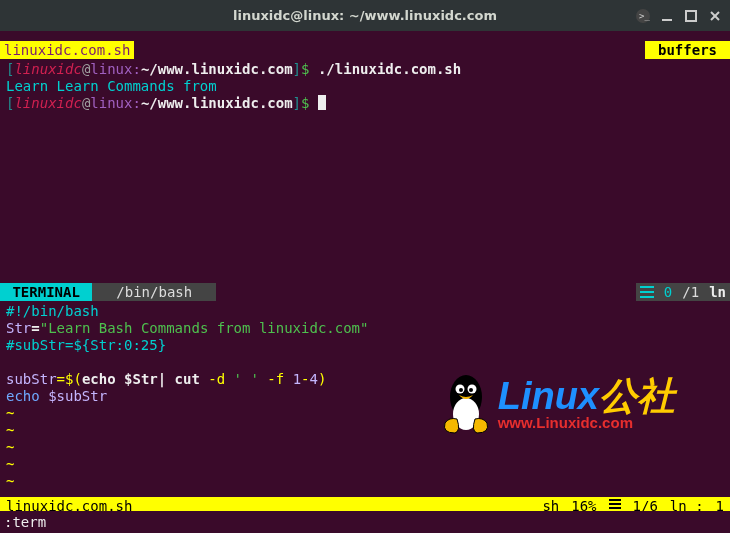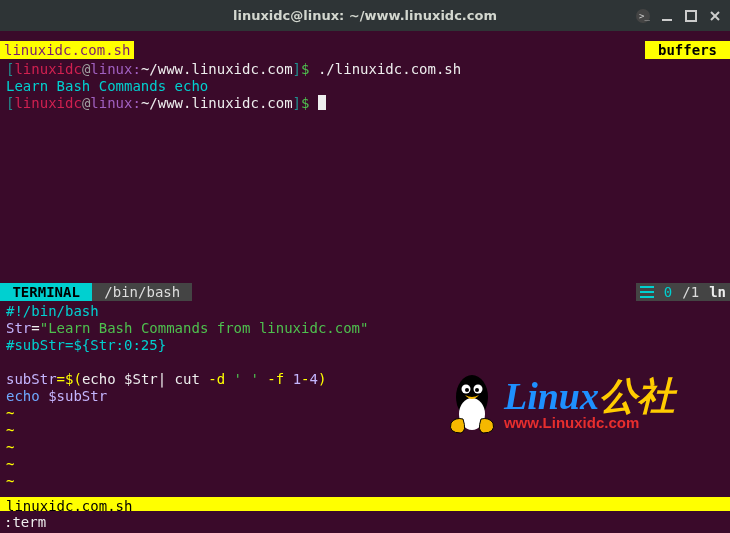--- a/index.html
+++ b/index.html
@@ -65,39 +65,39 @@
     height: 18px;
     display:flex;
     align-items:stretch;
     background: #3a0a2a;
     font-size:14px;
   }
   .tab-active {
     background: #00d0d0; color:#000; font-weight:bold;
     padding:0 4px; display:flex; align-items:center;
   }
-  .tab-path { background:#444; color:#ddd; padding:0 12px; display:flex; align-items:center; }
+  .tab-path { background:#444; color:#ddd; padding:0 24px; display:flex; align-items:center; }
   .tabline-right {
     margin-left:auto; background:#444; color:#ddd;
     display:flex; align-items:center; padding:0 4px; gap:10px;
   }
   .hamb { fill:#00d0d0; }
 
   .bottom-pane { position:relative; height: 200px;}
 
   .logo {
     position:absolute;
     right: 55px; top: 70px;
     display:flex; align-items:center;
     gap: 4px;
     pointer-events:none;
   }
   .logo-text { display:flex; flex-direction:column; line-height:1; }
   .logo-main {
-    font-family: Liberation Serif, serif;
+    font-family: Liberation Sans, sans-serif;
     font-size: 38px; font-weight:bold; font-style:italic;
   }
   .logo-l { color:#1e90ff; }
   .logo-cn { color:#ffcc00; }
   .logo-sub { color:#e62e2e; font-family:Arial; font-size:15px; font-weight:bold; }
 
   .airline {
     position:absolute; left:0; right:0; bottom:18px; height:18px;
     background:#ffff00; color:#000;
     display:flex; align-items:center;
@@ -109,23 +109,23 @@
 
   .cmdline {
     position:absolute; left:0; right:0; bottom:0; height:22px;
     background:#3a0a2a; color:#eee; padding:0 4px;
     display:flex; align-items:center;
   }
 
   
   .c-cyan { color:#00d0d0; }
   .c-teal { color:#209090; }
-  .c-red  { color:#d02050; }
+  .c-red  { color:#d02050;font-style:italic; }
   .c-gray { color:#a0a0a0; }
-  .c-white{ color:#eeeeee; }
+  .c-white{ color:#eeeeee;font-weight:bold; }
   .c-yellow{ color:#ffff00; }
   .c-blue { color:#6faaff; }
   .c-purple{ color:#a060c0; }
   .c-green { color:#4ec04e; }
   .c-redn { color:#c4b5fd; }
   .cursor { display:inline-block; width:8px; height:15px; background:#eee; vertical-align:-2px; }
 
 </style>
 </head>
 <body>
@@ -159,21 +159,21 @@
 </div>
 
 <div class="app">
 
   <div class="buffer-bar">
     <div class="buffer-tab">linuxidc.com.sh</div>
     <div class="buffer-right">buffers</div>
   </div>
 
   <div class="pane top-pane"><span class="c-teal">[</span><span class="c-red">linuxidc</span><span class="c-gray">@</span><span class="c-purple">linux:</span><span class="c-white">~/www.linuxidc.com</span><span class="c-teal">]</span><span class="c-green">$</span> <span class="c-white">./linuxidc.com.sh</span>
-<span class="c-cyan">Learn Bash Commands echo</span>
+<span class="c-cyan">Learn Learn Commands from</span>
 <span class="c-teal">[</span><span class="c-red">linuxidc</span><span class="c-gray">@</span><span class="c-purple">linux:</span><span class="c-white">~/www.linuxidc.com</span><span class="c-teal">]</span><span class="c-green">$</span> <span class="cursor"></span></div>
 
   <div class="tabline">
     <div class="tab-active">&nbsp;<span>TERMINAL</span>&nbsp;</div>
     <div class="tab-path">/bin/bash</div>
     <div class="tabline-right">
       <svg width="14" height="12" viewBox="0 0 14 12">
           <rect class="hamb" x="0" y="0" width="14" height="2"></rect>
           <rect class="hamb" x="0" y="5" width="14" height="2"></rect>
           <rect class="hamb" x="0" y="10" width="14" height="2"></rect>
@@ -213,19 +213,31 @@
       <div class="logo-text">
         <div class="logo-main"><span class="logo-l">Linux</span><span class="logo-cn">公社</span></div>
         <div class="logo-sub">www.Linuxidc.com</div>
       </div>
     </div>
   </div>
 
   <div class="airline">
     <span>linuxidc.com.sh</span>
     <span class="mid"></span>
+    <div class="airline-cells">
+      <span>sh</span>
+      <span>16%</span>
+      <svg width="12" height="12" viewBox="0 0 12 12">
+          <rect x="0" y="1" width="12" height="2" fill="#000"></rect>
+          <rect x="0" y="5" width="12" height="2" fill="#000"></rect>
+          <rect x="0" y="9" width="12" height="2" fill="#000"></rect>
+        </svg>
+      <span>1/6</span>
+      <span>ln :</span>
+      <span>1</span>
+    </div>
   </div>
 
   <div class="cmdline">
     <span>:term</span>
   </div>
 
 </div>
 
 </body></html>

